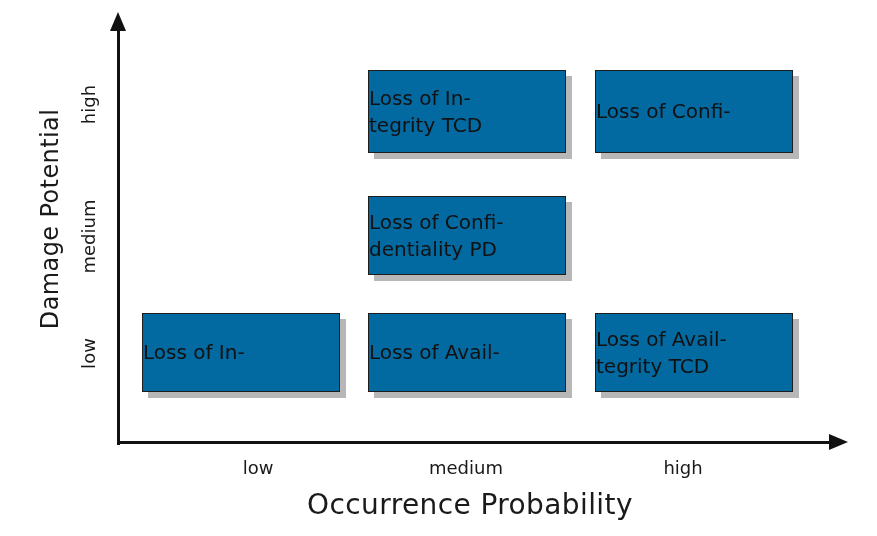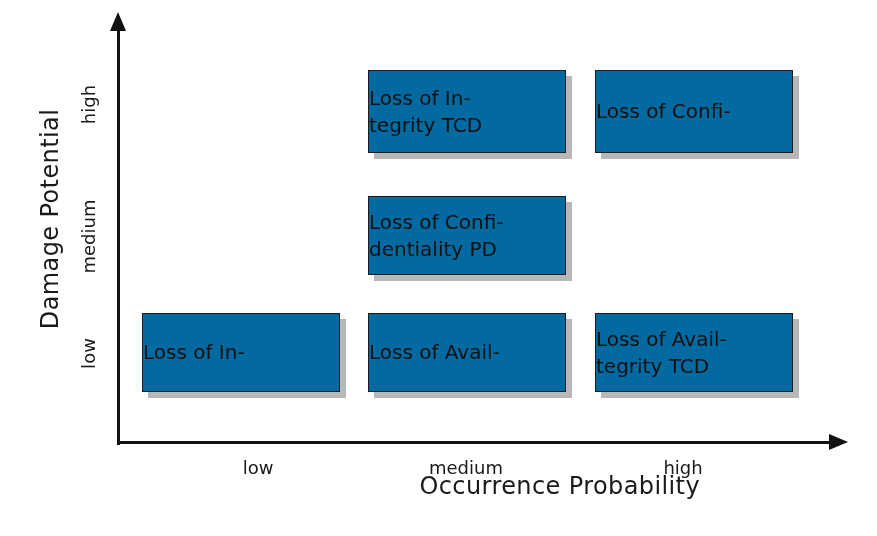--- a/index.html
+++ b/index.html
@@ -64,24 +64,24 @@
     text-align: center;
     transform: rotate(-90deg);
     font-size: 24px;
     color: #1a1a1a;
     white-space: nowrap;
     letter-spacing: 0.4px;
   }
   #x-axis-title {
     position: absolute;
     left: 240px;
-    top: 472px;
+    top: 488px;
     width: 460px;
-    text-align: right;
-    font-size: 24px;
+    text-align: center;
+    font-size: 28px;
     color: #1a1a1a;
     white-space: nowrap;
     letter-spacing: 0.4px;
   }
 
   
   .ytick {
     position: absolute;
     width: 110px;
     text-align: center;

